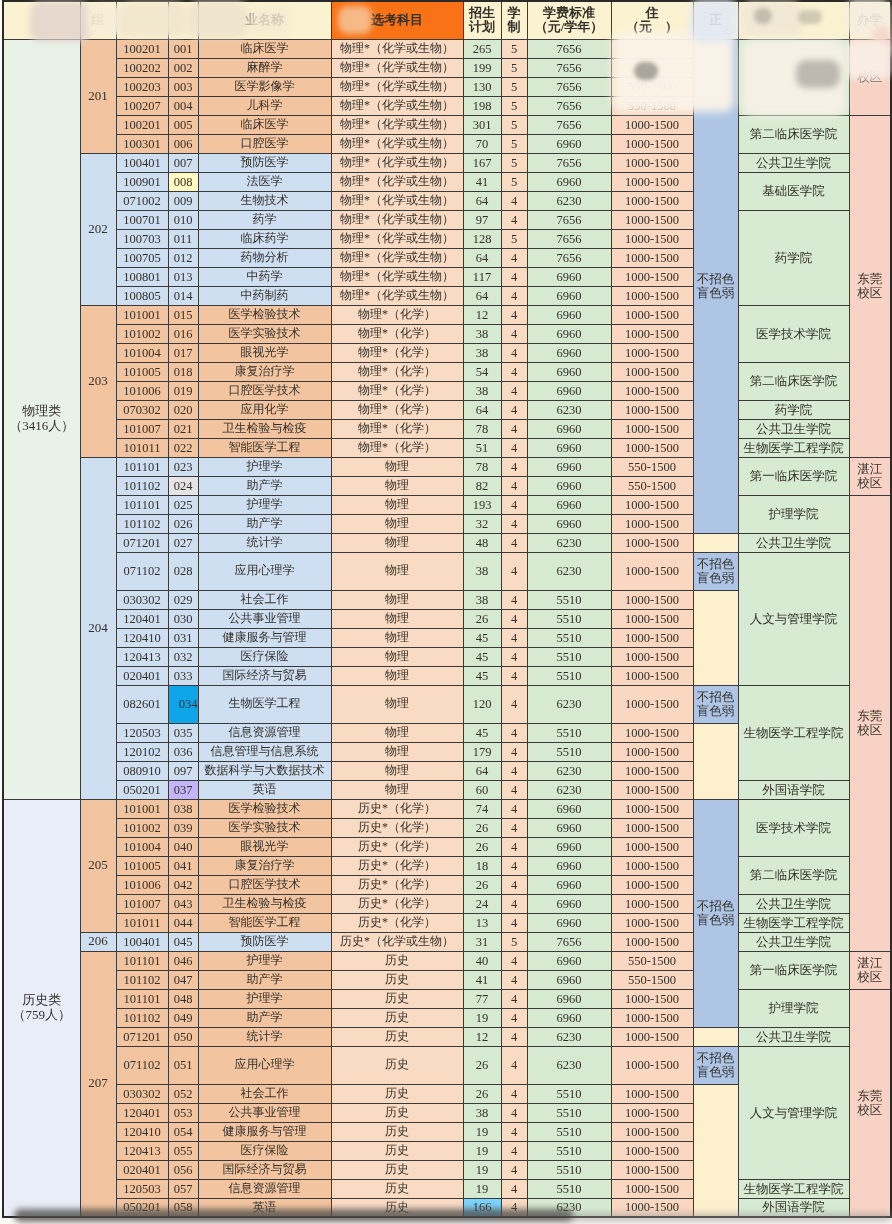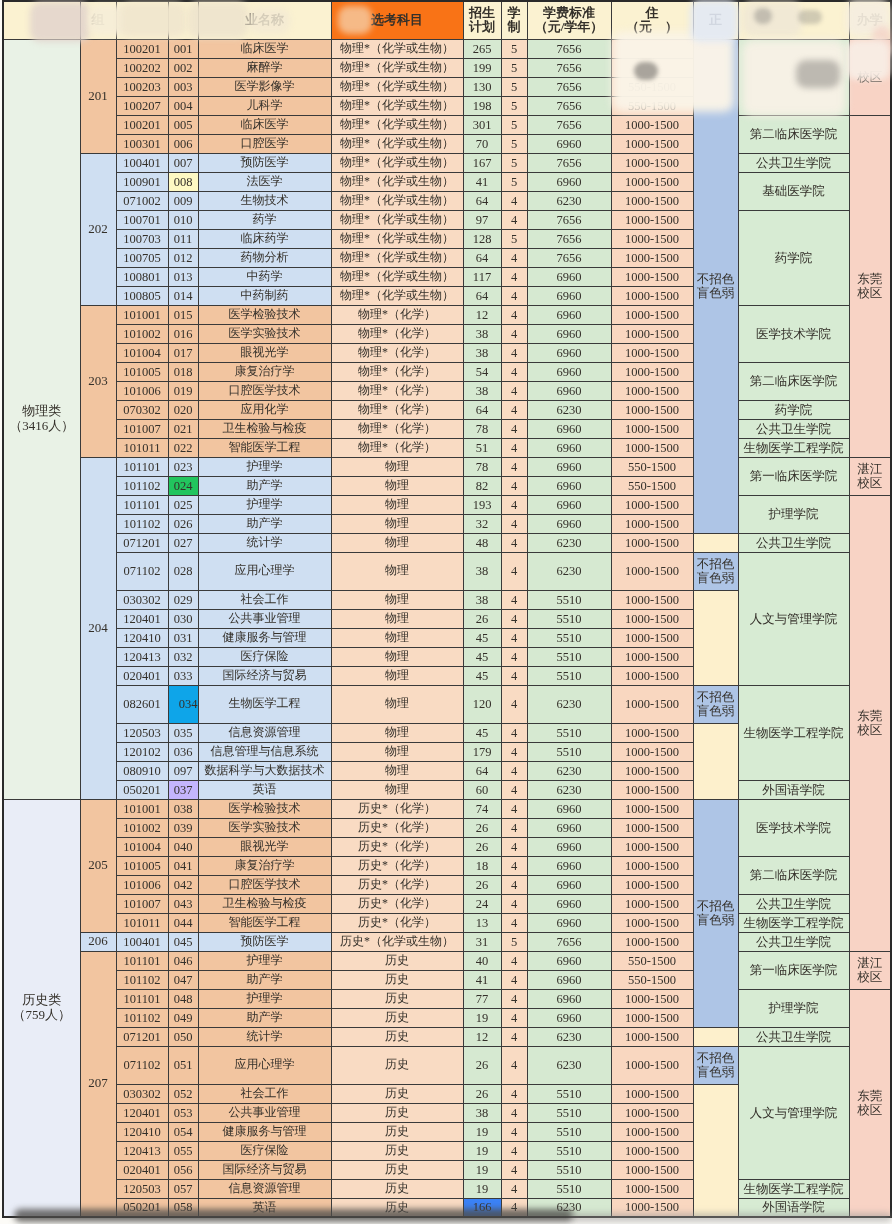--- a/index.html
+++ b/index.html
@@ -306,21 +306,21 @@
           <td class="n" style="background: rgb(214, 233, 209);">78</td>
           <td class="n" style="background: rgb(249, 219, 195);">4</td>
           <td class="n" style="background: rgb(214, 233, 209);">6960</td>
           <td class="n" style="background: rgb(249, 215, 192);">550-1500</td>
           <td rowspan="2" style="background: rgb(215, 235, 211); font-size: 12.5px;">第一临床医学院</td>
           <td rowspan="2" style="background: rgb(248, 211, 197); font-size: 12.5px;">湛江
 校区</td>
         </tr>
         <tr style="height: 19px;">
           <td class="n" style="background: rgb(207, 223, 242);">101102</td>
-          <td class="n" style="background: #22c55e;">024</td>
+          <td class="n" style="background: #e5e5e5;">024</td>
           <td style="background: rgb(207, 223, 242);">助产学</td>
           <td style="background: rgb(249, 219, 195);">物理</td>
           <td class="n" style="background: rgb(214, 233, 209);">82</td>
           <td class="n" style="background: rgb(249, 219, 195);">4</td>
           <td class="n" style="background: rgb(214, 233, 209);">6960</td>
           <td class="n" style="background: rgb(249, 215, 192);">550-1500</td>
         </tr>
         <tr style="height: 19px;">
           <td class="n" style="background: rgb(207, 223, 242);">101101</td>
           <td class="n" style="background: rgb(207, 223, 242);">025</td>
@@ -698,21 +698,21 @@
           <td class="n" style="background: rgb(249, 219, 195);">4</td>
           <td class="n" style="background: rgb(214, 233, 209);">5510</td>
           <td class="n" style="background: rgb(249, 215, 192);">1000-1500</td>
           <td rowspan="1" style="background: rgb(215, 235, 211); font-size: 12.5px;">生物医学工程学院</td>
         </tr>
         <tr style="height: 19px;">
           <td class="n" style="background: rgb(242, 197, 160);">050201</td>
           <td class="n" style="background: rgb(242, 197, 160);">058</td>
           <td style="background: rgb(242, 197, 160);">英语</td>
           <td style="background: rgb(249, 219, 195);">历史</td>
-          <td class="n" style="background: #3b82f6;">166</td>
+          <td class="n" style="background: #7dd3fc;">166</td>
           <td class="n" style="background: rgb(249, 219, 195);">4</td>
           <td class="n" style="background: rgb(214, 233, 209);">6230</td>
           <td class="n" style="background: rgb(249, 215, 192);">1000-1500</td>
           <td rowspan="1" style="background: rgb(215, 235, 211); font-size: 12.5px;">外国语学院</td>
         </tr>
       </tbody>
   </table>
   <div>
       <div class="smudge" style="left: 30px; top: 2px; width: 60px; height: 40px; background: rgba(226, 212, 204, 0.85); filter: blur(3px); border-radius: 10px;"></div>
       <div class="smudge" style="left: 88px; top: 5px; width: 40px; height: 30px; background: rgba(246, 237, 215, 0.95); filter: blur(3px); border-radius: 10px;"></div>

